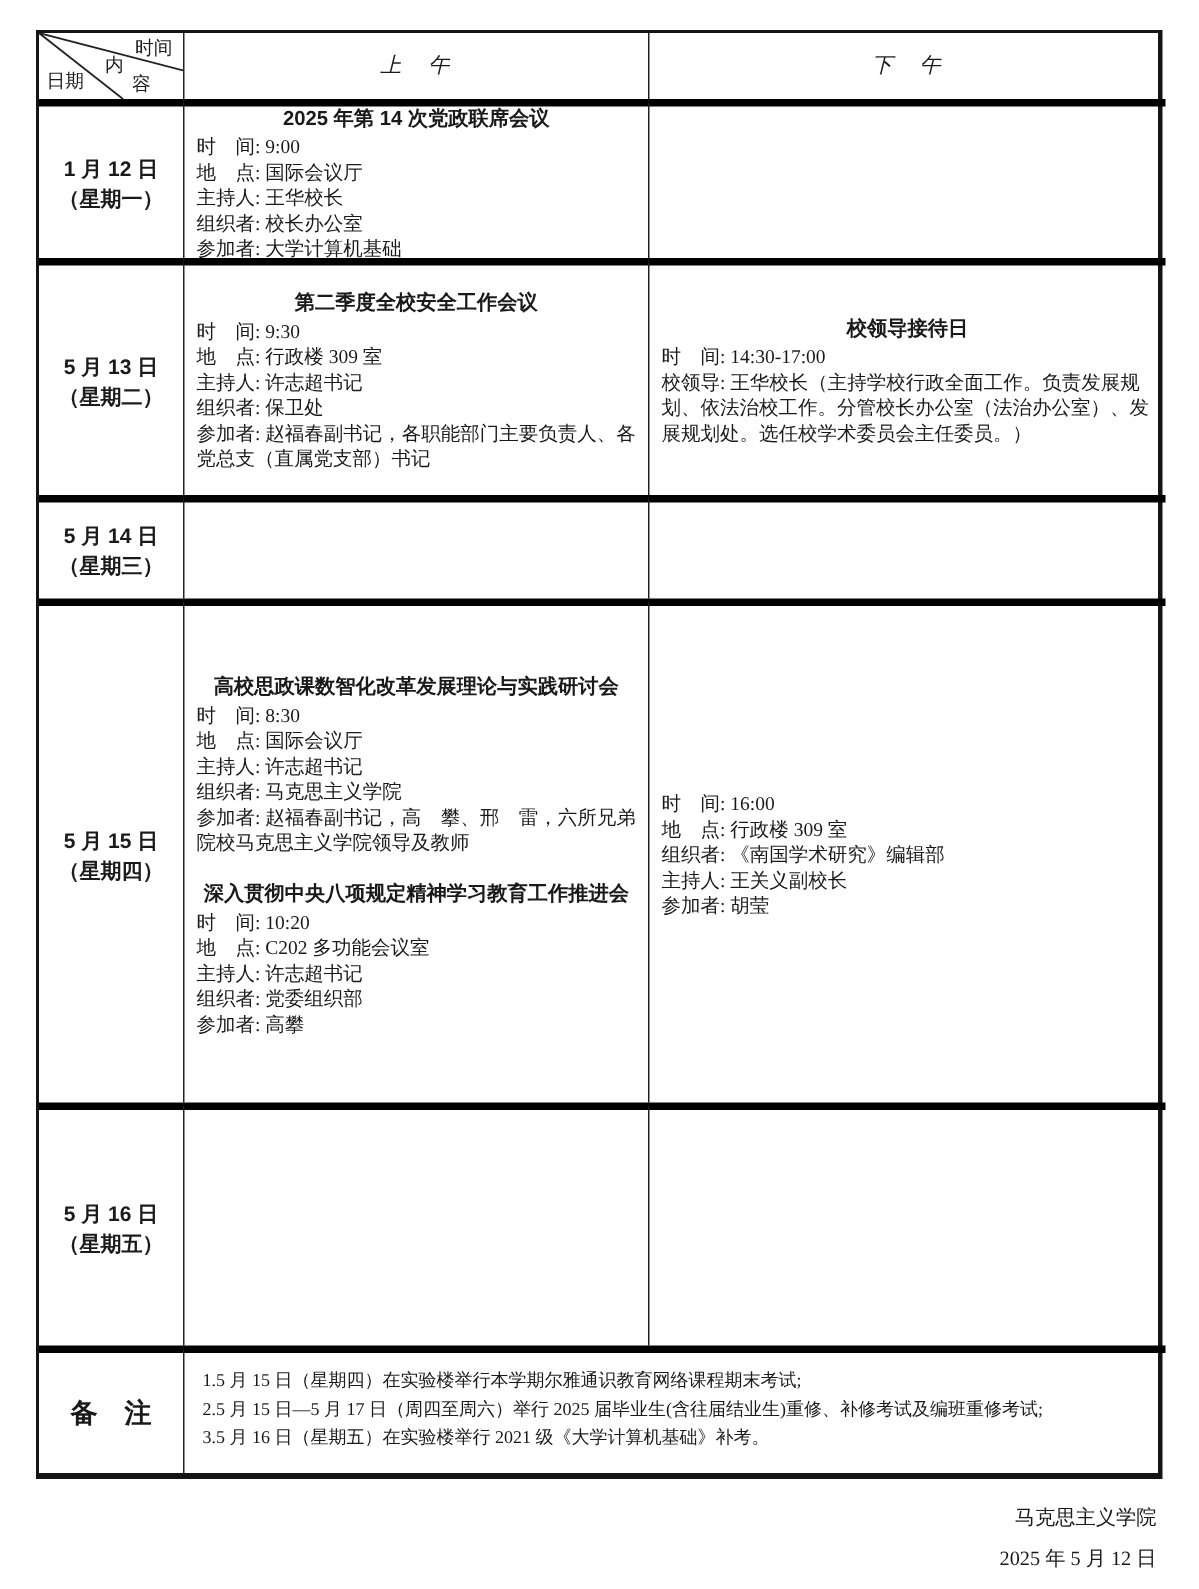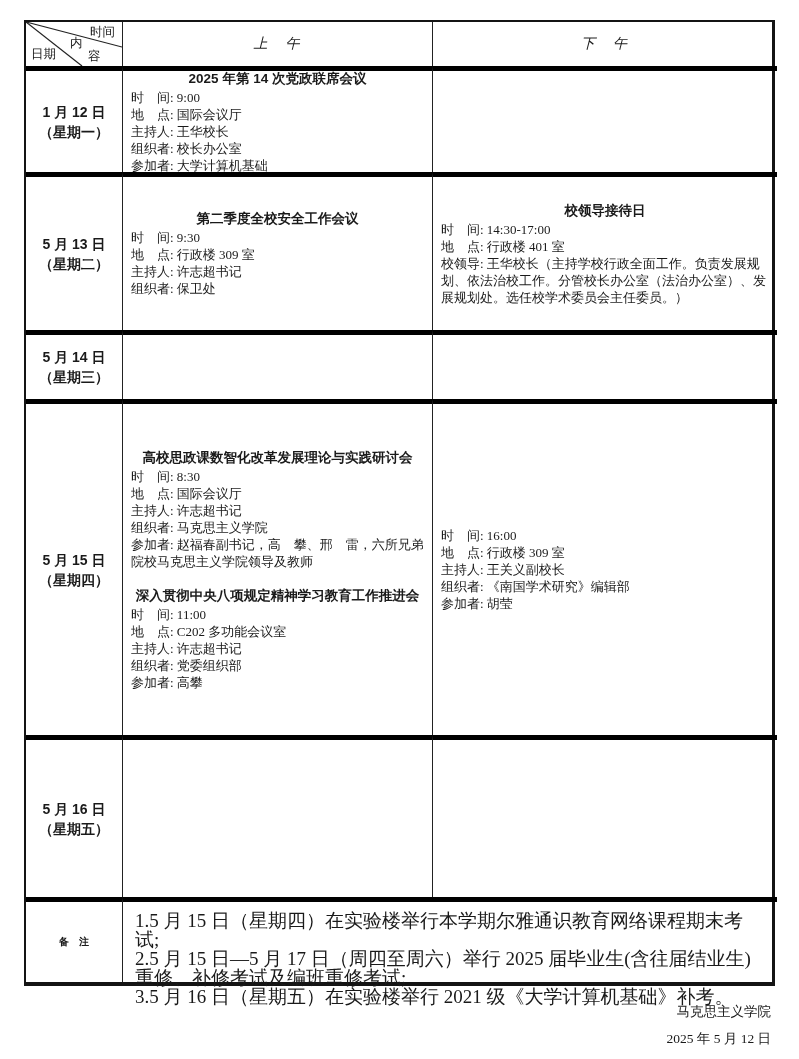--- a/index.html
+++ b/index.html
@@ -54,23 +54,23 @@
     text-align:center; font-weight:bold; font-size:13.5px; line-height:18px;
     font-family:"Liberation Sans","DejaVu Sans",sans-serif;
     margin-bottom:1px;
   }
   .m-line { line-height:17px; text-align:left; }
 
   
   .c-remark-label {
     display:flex; align-items:center; justify-content:center;
     font-family:Liberation Serif, serif;
-    font-weight:bold; font-size:10px;
+    font-weight:bold; font-size:18px;
   }
-  .c-remark-body { grid-column:2 / 4; padding:9px 12px 24px 12px; font-size:19px; }
+  .c-remark-body { grid-column:2 / 4; padding:9px 12px 24px 12px; font-size:12px; }
   .remark-line { line-height:19px; }
 
   
   .footer {
     position:absolute; right:28px; top:998px; text-align:right;
     font-size:13.5px; line-height:27px;margin-left:45px;
   }
 </style>
 </head>
 <body>
@@ -112,27 +112,27 @@
       <span>5 月 13 日</span>
       <span>（星期二）</span>
     </div>
     <div class="cell c-meet bl bt">
       <div class="meeting">
         <div class="m-title">第二季度全校安全工作会议</div>
         <div class="m-line">时　间: 9:30</div>
         <div class="m-line">地　点: 行政楼 309 室</div>
         <div class="m-line">主持人: 许志超书记</div>
         <div class="m-line">组织者: 保卫处</div>
+        <div class="m-line">参加者: 赵福春副书记，各职能部门主要负责人、各党总支（直属党支部）书记</div>
       </div>
     </div>
     <div class="cell c-meet bl bt">
       <div class="meeting">
         <div class="m-title">校领导接待日</div>
         <div class="m-line">时　间: 14:30-17:00</div>
-        <div class="m-line">地　点: 行政楼 401 室</div>
         <div class="m-line">校领导: 王华校长（主持学校行政全面工作。负责发展规划、依法治校工作。分管校长办公室（法治办公室）、发展规划处。选任校学术委员会主任委员。）</div>
       </div>
     </div>
 
     <div class="cell c-date bt">
       <span>5 月 14 日</span>
       <span>（星期三）</span>
     </div>
     <div class="cell c-meet bl bt"></div>
     <div class="cell c-meet bl bt"></div>
@@ -145,33 +145,33 @@
       <div class="meeting">
         <div class="m-title">高校思政课数智化改革发展理论与实践研讨会</div>
         <div class="m-line">时　间: 8:30</div>
         <div class="m-line">地　点: 国际会议厅</div>
         <div class="m-line">主持人: 许志超书记</div>
         <div class="m-line">组织者: 马克思主义学院</div>
         <div class="m-line">参加者: 赵福春副书记，高　攀、邢　雷，六所兄弟院校马克思主义学院领导及教师</div>
       </div>
       <div class="meeting">
         <div class="m-title">深入贯彻中央八项规定精神学习教育工作推进会</div>
-        <div class="m-line">时　间: 11:00</div>
+        <div class="m-line">时　间: 10:20</div>
         <div class="m-line">地　点: C202 多功能会议室</div>
         <div class="m-line">主持人: 许志超书记</div>
         <div class="m-line">组织者: 党委组织部</div>
         <div class="m-line">参加者: 高攀</div>
       </div>
     </div>
     <div class="cell c-meet bl bt">
       <div class="meeting">
         <div class="m-line">时　间: 16:00</div>
         <div class="m-line">地　点: 行政楼 309 室</div>
+        <div class="m-line">组织者: 《南国学术研究》编辑部</div>
         <div class="m-line">主持人: 王关义副校长</div>
-        <div class="m-line">组织者: 《南国学术研究》编辑部</div>
         <div class="m-line">参加者: 胡莹</div>
       </div>
     </div>
 
     <div class="cell c-date bt">
       <span>5 月 16 日</span>
       <span>（星期五）</span>
     </div>
     <div class="cell c-meet bl bt"></div>
     <div class="cell c-meet bl bt"></div>

